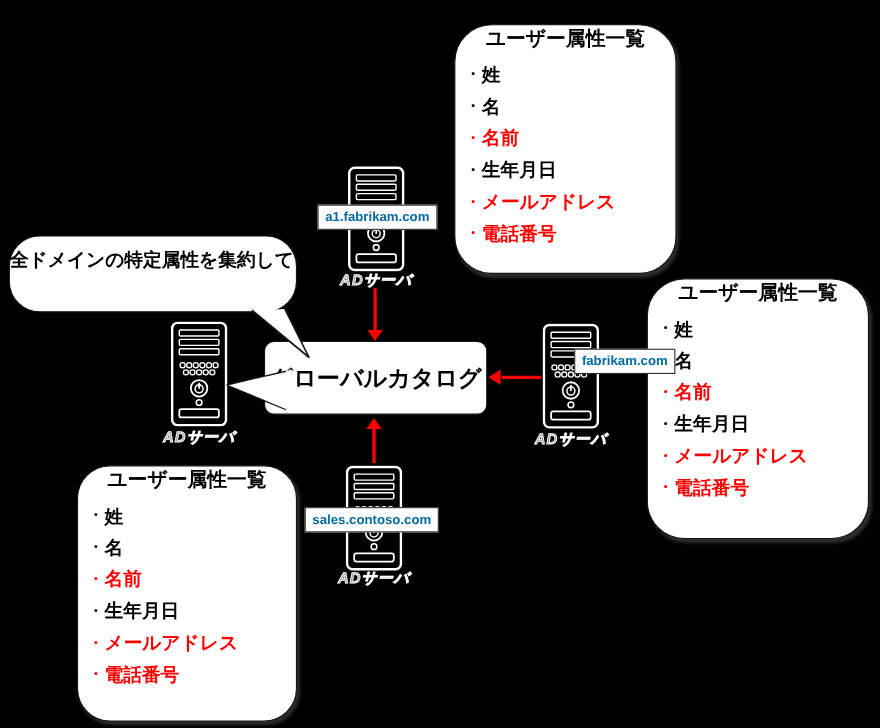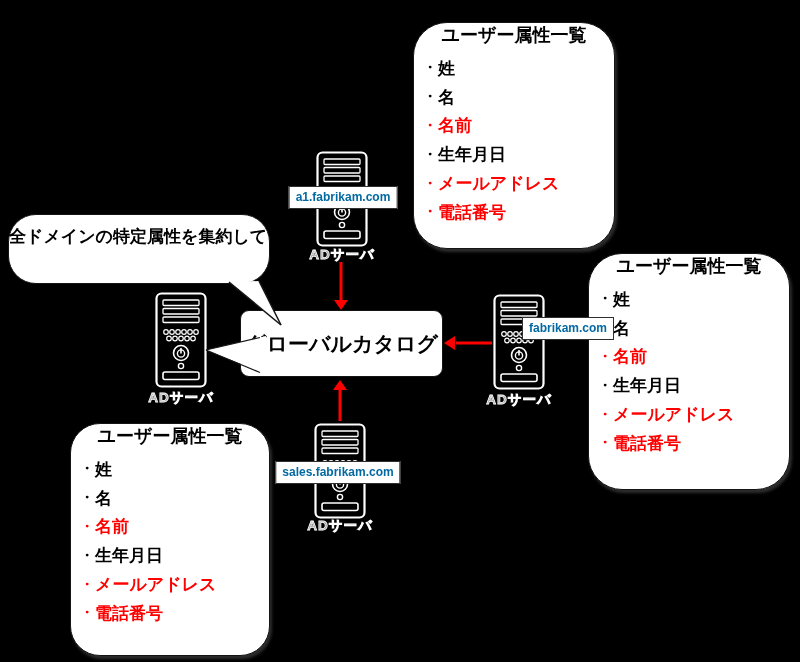--- a/index.html
+++ b/index.html
@@ -39,21 +39,21 @@
   .domain-label {
     position:absolute; transform:translateX(-50%); background:#ffffff;
     border:1px solid #2e2e2e; color:#0369a1; font-size:12px; font-weight:bold;
     line-height:21px; padding:0 6px; white-space:nowrap; z-index:3;
   }
   
   .server { position:absolute; z-index:1; }
   .server-caption {
     position:absolute; width:84px; text-align:center; z-index:1;
     font-size:13.5px; font-weight:bold; letter-spacing:1px;
-    color:#9a9a9a; -webkit-text-stroke:0.8px #ffffff; white-space:nowrap;
+    color:#9a9a9a; -webkit-text-stroke:0.8px #ffffff; white-space:nowrap;font-style:italic;
   }
   
   .overlay { position:absolute; left:0; top:0; z-index:5; pointer-events:none; }
   .hidden-defs { position:absolute; width:0; height:0; }
 </style>
 </head>
 <body>
 
 <div class="canvas">
 
@@ -107,21 +107,21 @@
 
   <div class="server" style="left:314px; top:423px;">
     <svg width="52" height="96" viewBox="0 0 52 96">
         <use href="#tower-icon"></use>
       </svg>
   </div>
   <div class="server-caption" style="left:298px; top:517px;">ADサーバ</div>
 
   <div class="domain-label" style="left:343px; top:186px;">a1.fabrikam.com</div>
   <div class="domain-label" style="left:521px; top:317px;margin-left:47px;">fabrikam.com</div>
-  <div class="domain-label" style="left:338px; top:461px;">sales.fabrikam.com</div>
+  <div class="domain-label" style="left:338px; top:461px;">sales.contoso.com</div>
 
   <div class="callout">
     <div>全ドメインの特定属性を集約して</div>
   </div>
 
   <div class="catalog-box">グローバルカタログ</div>
 
   <div class="attr-box" id="attr-box-topright">
     <div class="attr-title">ユーザー属性一覧</div>
     <div class="attr-list">

